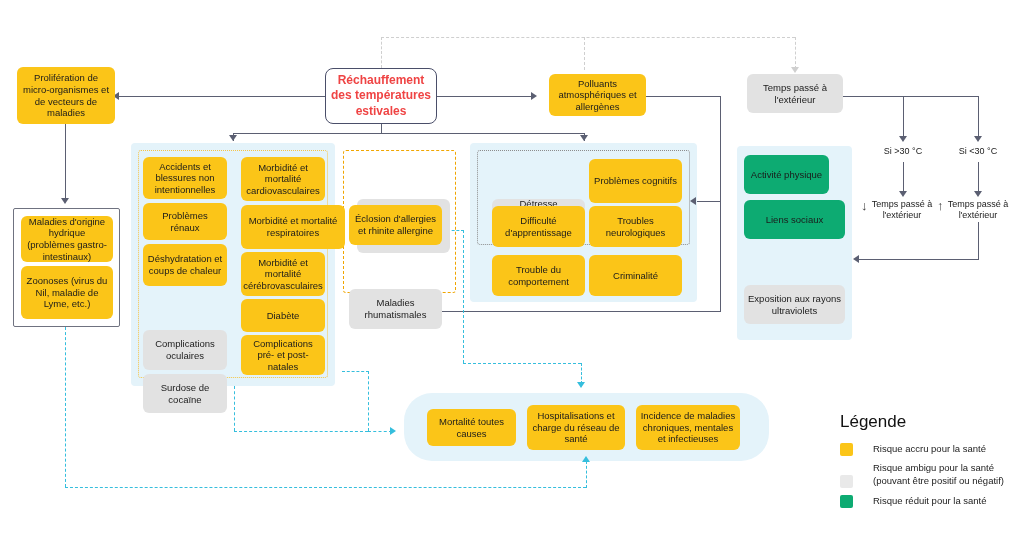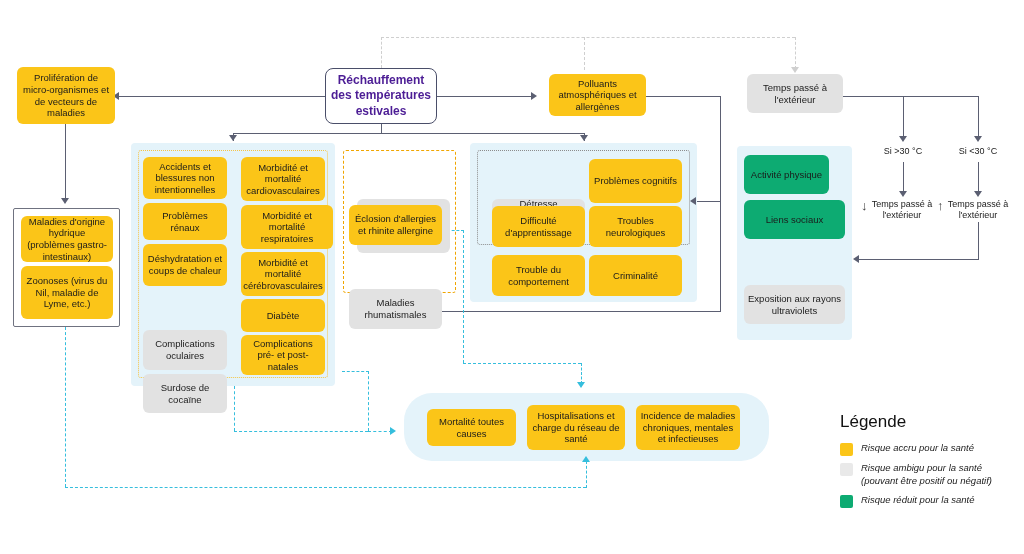--- a/index.html
+++ b/index.html
@@ -24,21 +24,21 @@
     line-height:1.22;
     color:#1b1b1b;
     padding:2px 4px;
     box-sizing:border-box;
   }
   .node.yellow{background:#FBC518;}
   .node.grey{background:#E2E2E2;margin-top:40px;}
   .node.green{background:#0DAB72;}
   .node.white{
     background:#ffffff;border:1.4px solid #4a4e69;border-radius:8px;
-    font-size:12px;font-weight:600;color:#4c1d95;line-height:1.3;
+    font-size:12px;font-weight:600;color:#ef4444;line-height:1.3;
   }
   .node.greyplain{background:#E2E2E2;}
 
   
   .panel{background:#E4F3FA;border-radius:4px;}
   .panel.round{border-radius:28px;}
 
   
   .dashgroup{border-radius:3px;}
   .dash-orange{border:1.2px dashed #F0A500;}
@@ -68,21 +68,21 @@
   .ah-gd{border-left:4px solid transparent;border-right:4px solid transparent;border-top:6px solid #cfcfcf;}
 
   
   .tick{font-size:13px;color:#3b3b3b;line-height:1;}
 
   .cond{font-size:9px;color:#1b1b1b;text-align:center;}
   .sublabel{font-size:9px;color:#1b1b1b;text-align:center;line-height:1.2;}
 
   
   .legend-title{font-size:17px;color:#111;font-weight:400;}
-  .legend-row{display:flex;align-items:flex-start;gap:8px;font-style:italic;}
+  .legend-row{display:flex;align-items:flex-end;gap:20px;}
   .swatch{width:13px;height:13px;border-radius:2px;flex:none;margin-top:1px;}
   .legend-text{font-size:9.5px;color:#222;line-height:1.35;}
 
   
   .boxframe{border:1.5px solid #6f7280;border-radius:2px;background:#fff;}
 </style>
 </head>
 <body>
 
 <div id="stage">
@@ -160,21 +160,21 @@
 
   <div class="abs node greyplain" style="left:747px;top:74px;width:96px;height:39px;">Temps passé à l'extérieur</div>
 
   <div class="abs node yellow" style="left:143px;top:157px;width:84px;height:42px;">Accidents et blessures non intentionnelles</div>
   <div class="abs node yellow" style="left:143px;top:203px;width:84px;height:37px;">Problèmes rénaux</div>
   <div class="abs node yellow" style="left:143px;top:244px;width:84px;height:42px;">Déshydratation et coups de chaleur</div>
   <div class="abs node grey" style="left:143px;top:290px;width:84px;height:40px;">Complications oculaires</div>
   <div class="abs node grey" style="left:143px;top:334px;width:84px;height:39px;">Surdose de cocaïne</div>
 
   <div class="abs node yellow" style="left:241px;top:157px;width:84px;height:44px;">Morbidité et mortalité cardiovasculaires</div>
-  <div class="abs node yellow" style="left:241px;top:205px;width:92px;height:44px;">Morbidité et mortalité respiratoires</div>
+  <div class="abs node yellow" style="left:241px;top:205px;width:104px;height:44px;">Morbidité et mortalité respiratoires</div>
   <div class="abs node yellow" style="left:241px;top:252px;width:84px;height:44px;">Morbidité et mortalité cérébrovasculaires</div>
   <div class="abs node yellow" style="left:241px;top:299px;width:84px;height:33px;">Diabète</div>
   <div class="abs node yellow" style="left:241px;top:335px;width:84px;height:40px;">Complications pré- et post-natales</div>
 
   <div class="abs node grey" style="left:357px;top:159px;width:93px;height:54px;text-decoration:underline;">Hypertension</div>
   <div class="abs node yellow" style="left:349px;top:205px;width:93px;height:40px;">Éclosion d'allergies et rhinite allergine</div>
   <div class="abs node grey" style="left:349px;top:249px;width:93px;height:40px;">Maladies rhumatismales</div>
 
   <div class="abs node grey" style="left:492px;top:159px;width:93px;height:44px;">Détresse psychologique (anxiété, TSPT, etc.)</div>
   <div class="abs node yellow" style="left:492px;top:206px;width:93px;height:41px;">Difficulté d'apprentissage</div>

